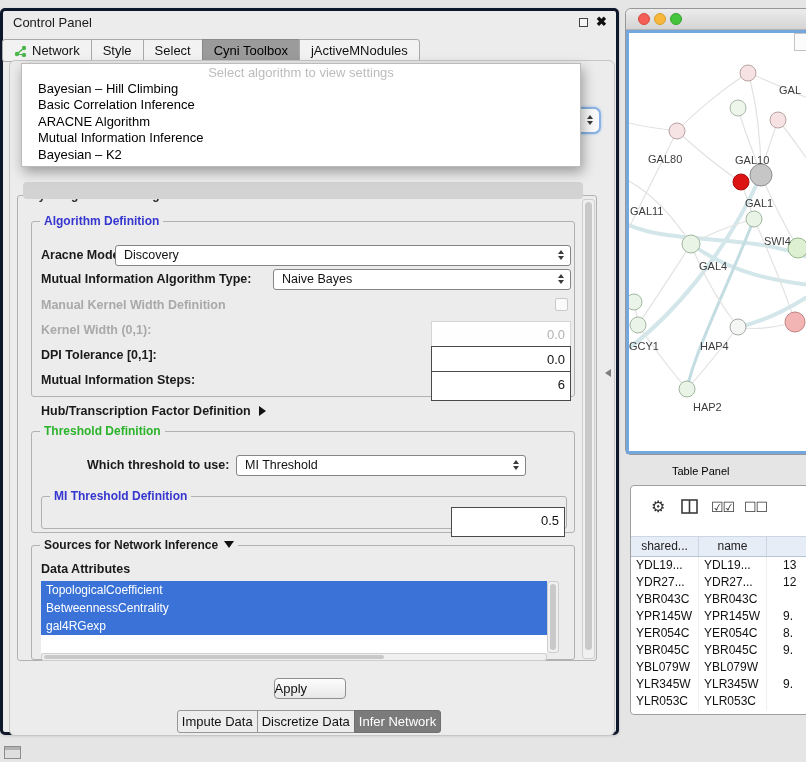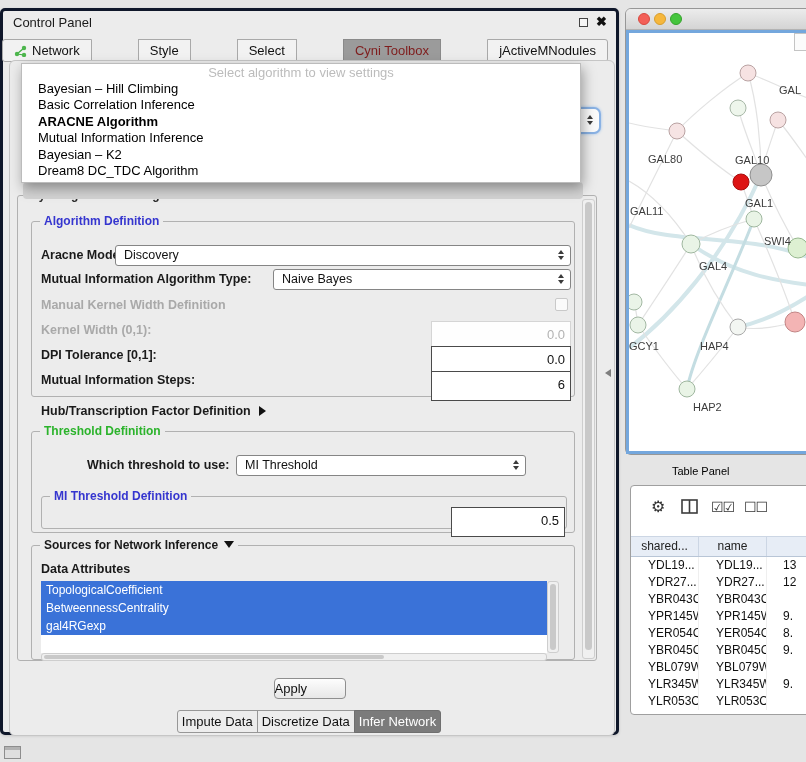--- a/index.html
+++ b/index.html
@@ -5,33 +5,33 @@
   *{margin:0;padding:0;box-sizing:border-box}
   body{font-family:"Liberation Sans",sans-serif;background:#e5e5e5}
   .screen{position:relative;width:806px;height:762px;background:#e5e5e5;overflow:hidden;color:#111;font-size:13px}
 
   
   .cpanel{position:absolute;left:0;top:8px;width:619px;height:727px;background:#ececec;border:3px solid #0f172a;border-radius:5px;box-shadow:0 1px 3px rgba(0,0,0,.15)}
   .cp-title{position:absolute;left:10px;top:4px;font-size:13px;color:#1a1a1a}
   .cp-float{position:absolute;right:28px;top:7px;width:9px;height:9px;border:1.5px solid #444;background:#f5f5f5}
   .cp-close{position:absolute;right:9px;top:3px;font-size:13px;font-weight:bold;color:#111}
 
-  .tabbar{position:absolute;left:0;right:8px;top:28px;display:flex;justify-content:space-between}
+  .tabbar{position:absolute;left:0;right:8px;top:28px;display:flex;justify-content:flex-start}
   .tab{display:flex;align-items:center;gap:5px;padding:3px 11px;font-size:13px;background:#f2f2f2;border:1px solid #a9a9a9;margin-left:-1px;color:#111;white-space:nowrap}
   .tab:first-child{border-radius:3px 0 0 3px}
   .tab:last-child{border-radius:0 3px 3px 0}
-  .tab.sel{background:#9b9b9b;color:#7f1d1d;border-color:#8a8a8a}
+  .tab.sel{background:#9b9b9b;color:#000000;border-color:#8a8a8a}
 
   .content-frame{position:absolute;left:6px;top:49px;width:606px;height:676px;border:1px solid #c6c6c6;border-radius:6px;background:#ececec}
 
   
   .popup{position:absolute;left:18px;top:52px;width:560px;background:#fff;border:1px solid #bcbcbc;box-shadow:2px 5px 12px rgba(0,0,0,.35);z-index:60;padding-bottom:3px}
   .popup .ph{text-align:center;color:#bcbcbc;font-size:13px;line-height:16px;padding-top:1px}
   .dd-item{font-size:13px;line-height:16.4px;padding-left:16px;color:#000;white-space:nowrap}
-  .dd-item.bold{font-weight:bold}
+  .dd-item.bold{font-weight:normal}
   .combo-behind{position:absolute;left:546px;top:96px;width:52px;height:27px;background:#fbfbfb;border:2px solid #8ab2e4;border-radius:7px;z-index:4;box-shadow:0 0 3px #9cc0ec}
   .collapsed-bar{position:absolute;left:20px;top:171px;width:560px;height:17px;background:#d3d3d3;border-radius:4px;z-index:3}
 
   
   .grp{position:absolute;border:1px solid #b1b1b1;border-radius:3px}
   .gt{position:absolute;top:-8px;left:8px;background:#ececec;padding:0 4px;font-size:12px;font-weight:bold;white-space:nowrap}
   .lbl{position:absolute;font-size:12.5px;font-weight:bold;color:#1a1a1a;white-space:nowrap}
   .lbl.dis{color:#a9a9a9}
   .tri-r{display:inline-block;width:0;height:0;border-top:5px solid transparent;border-bottom:5px solid transparent;border-left:7px solid #111;margin-left:8px;vertical-align:-1px}
   .tri-d{display:inline-block;width:0;height:0;border-left:5px solid transparent;border-right:5px solid transparent;border-top:7px solid #111;margin-left:6px;vertical-align:1px}
@@ -67,21 +67,21 @@
   .net-scrollbox{position:absolute;left:165px;top:0;width:16px;height:18px;background:#fbfbfb;border:1px solid #c4c4c4}
 
   
   .tp-label{position:absolute;left:672px;top:465px;font-size:11px;color:#000000}
   .tpanel{position:absolute;left:630px;top:485px;width:200px;height:230px;background:#fff;border:1px solid #9f9f9f;border-radius:4px;overflow:hidden}
   .ticon{position:absolute;top:13px;color:#333;font-size:16px;line-height:16px}
   .thead{position:absolute;left:0;top:50px;display:flex;height:21px;background:#e7edf6;border-top:1px solid #ccd6e4;border-bottom:1px solid #b8c5d6}
   .thc{font-size:12px;line-height:19px;text-align:center;border-right:1px solid #ccd6e4;color:#222;overflow:hidden;white-space:nowrap}
   .tbody{position:absolute;left:0;top:71px;right:0;bottom:0;overflow:hidden}
   .trow{display:flex;height:17px}
-  .tcell{font-size:12px;line-height:17px;padding-left:17px;border-right:1px solid #efefef;color:#111;overflow:hidden;white-space:nowrap}
+  .tcell{font-size:12px;line-height:17px;padding-left:5px;border-right:1px solid #efefef;color:#111;overflow:hidden;white-space:nowrap}
   .c0{width:68px}.c1{width:68px}.c2{width:60px;padding-left:16px}
 
   .hidden-panel-icon{position:absolute;left:4px;top:746px;width:17px;height:13px;border:1px solid #8d8d8d;background:#dedede}
   .hidden-panel-icon::after{content:"";position:absolute;left:0;top:0;width:100%;height:3px;background:#b2b2b2}
 </style>
 </head>
 <body>
 
 <div class="screen">
 
@@ -204,21 +204,20 @@
     </div>
 
     <div class="popup">
       <div class="ph">Select algorithm to view settings</div>
       <div>
           <div class="dd-item">Bayesian – Hill Climbing</div>
           <div class="dd-item">Basic Correlation Inference</div>
           <div class="dd-item bold">ARACNE Algorithm</div>
           <div class="dd-item">Mutual Information Inference</div>
           <div class="dd-item">Bayesian – K2</div>
-          <div class="dd-item">Dream8 DC_TDC Algorithm</div>
         </div>
     </div>
   </div>
 
   <div class="sash"></div>
 
   <div class="netwin">
     <div class="nt-bar">
       <span class="light" style="left:12px;background:#f35f57;border:1px solid #d8493f"></span>
       <span class="light" style="left:28px;background:#f6b73c;border:1px solid #d79e2e"></span>

